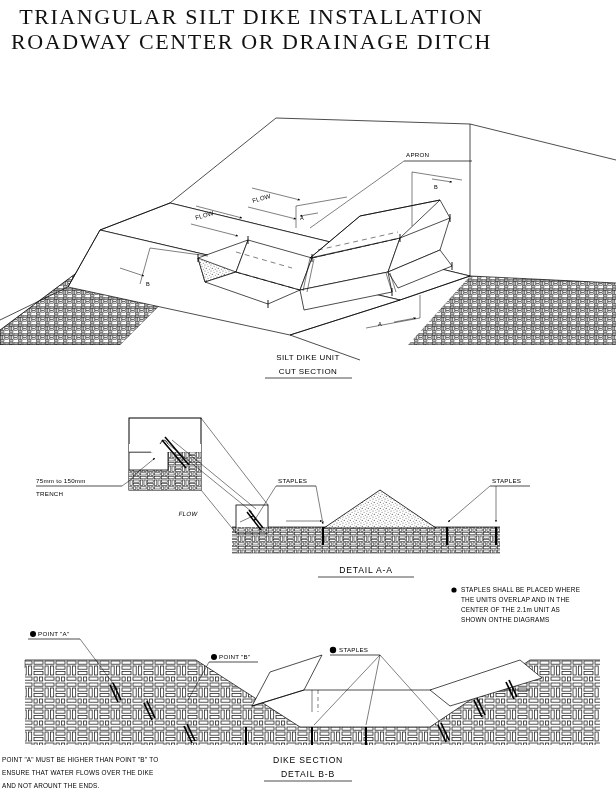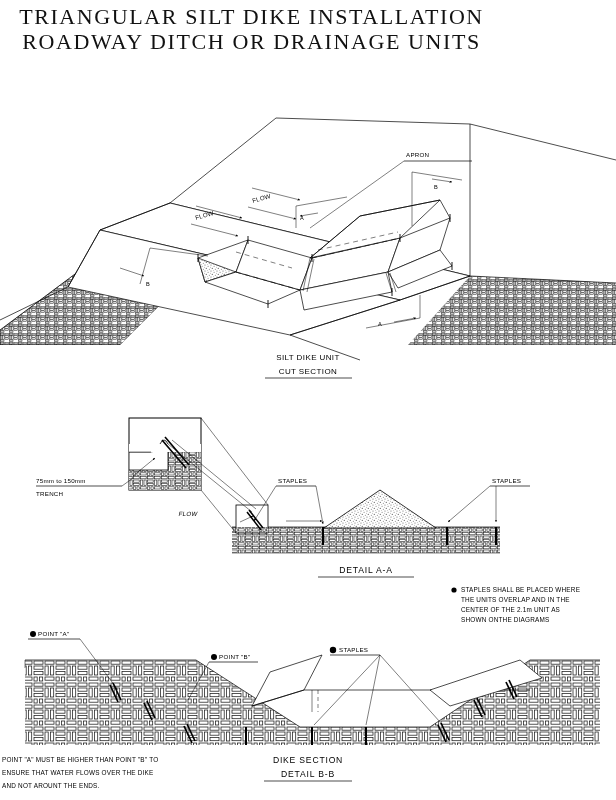--- a/index.html
+++ b/index.html
@@ -26,21 +26,21 @@
   .face{fill:#ffffff;stroke:#000;stroke-width:.7;}
   .u-line{stroke:#000;stroke-width:.7;}
 </style>
 </head>
 <body>
 
 <div id="sheet">
 
   <div class="title-block">
     <div class="title-line">TRIANGULAR SILT DIKE INSTALLATION</div>
-    <div class="title-line">ROADWAY DITCH OR DRAINAGE UNITS</div>
+    <div class="title-line">ROADWAY CENTER OR DRAINAGE DITCH</div>
   </div>
 
   <svg width="616" height="800" viewBox="0 0 616 800">
     <defs>
 
       <pattern id="weave" width="22" height="22" patternUnits="userSpaceOnUse">
         <rect width="22" height="22" fill="#fff"></rect>
         <g stroke="#1a1a1a" stroke-width="0.75" fill="none">
           <rect x="1" y="1" width="9" height="3.2"></rect>
           <rect x="12" y="1" width="9" height="3.2"></rect>

